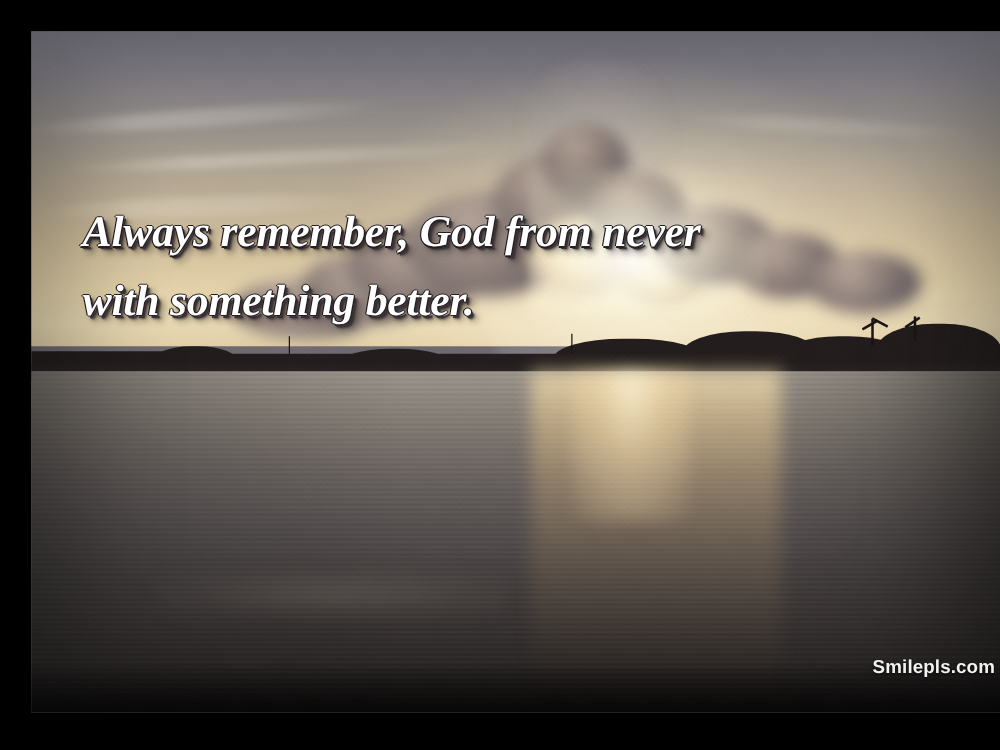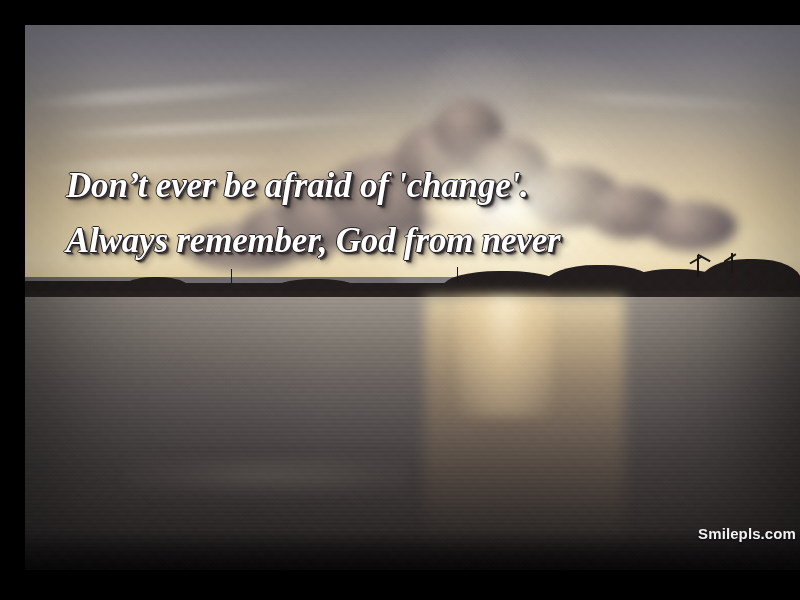--- a/index.html
+++ b/index.html
@@ -405,17 +405,17 @@
     <div class="water-dark-right"></div>
     <div class="bottom-dark"></div>
 
     <div class="vignette"></div>
     <div class="grain"></div>
 
     <div id="watermark">Smilepls.com</div>
   </div>
 
   <div id="quote">
-    <div class="qline">Don’t ever be afraid of 'change'.</div>
     <div class="qline">Always remember, God from never</div>
+    <div class="qline">with something better.</div>
   </div>
 
 </div>
 
 </body></html>

